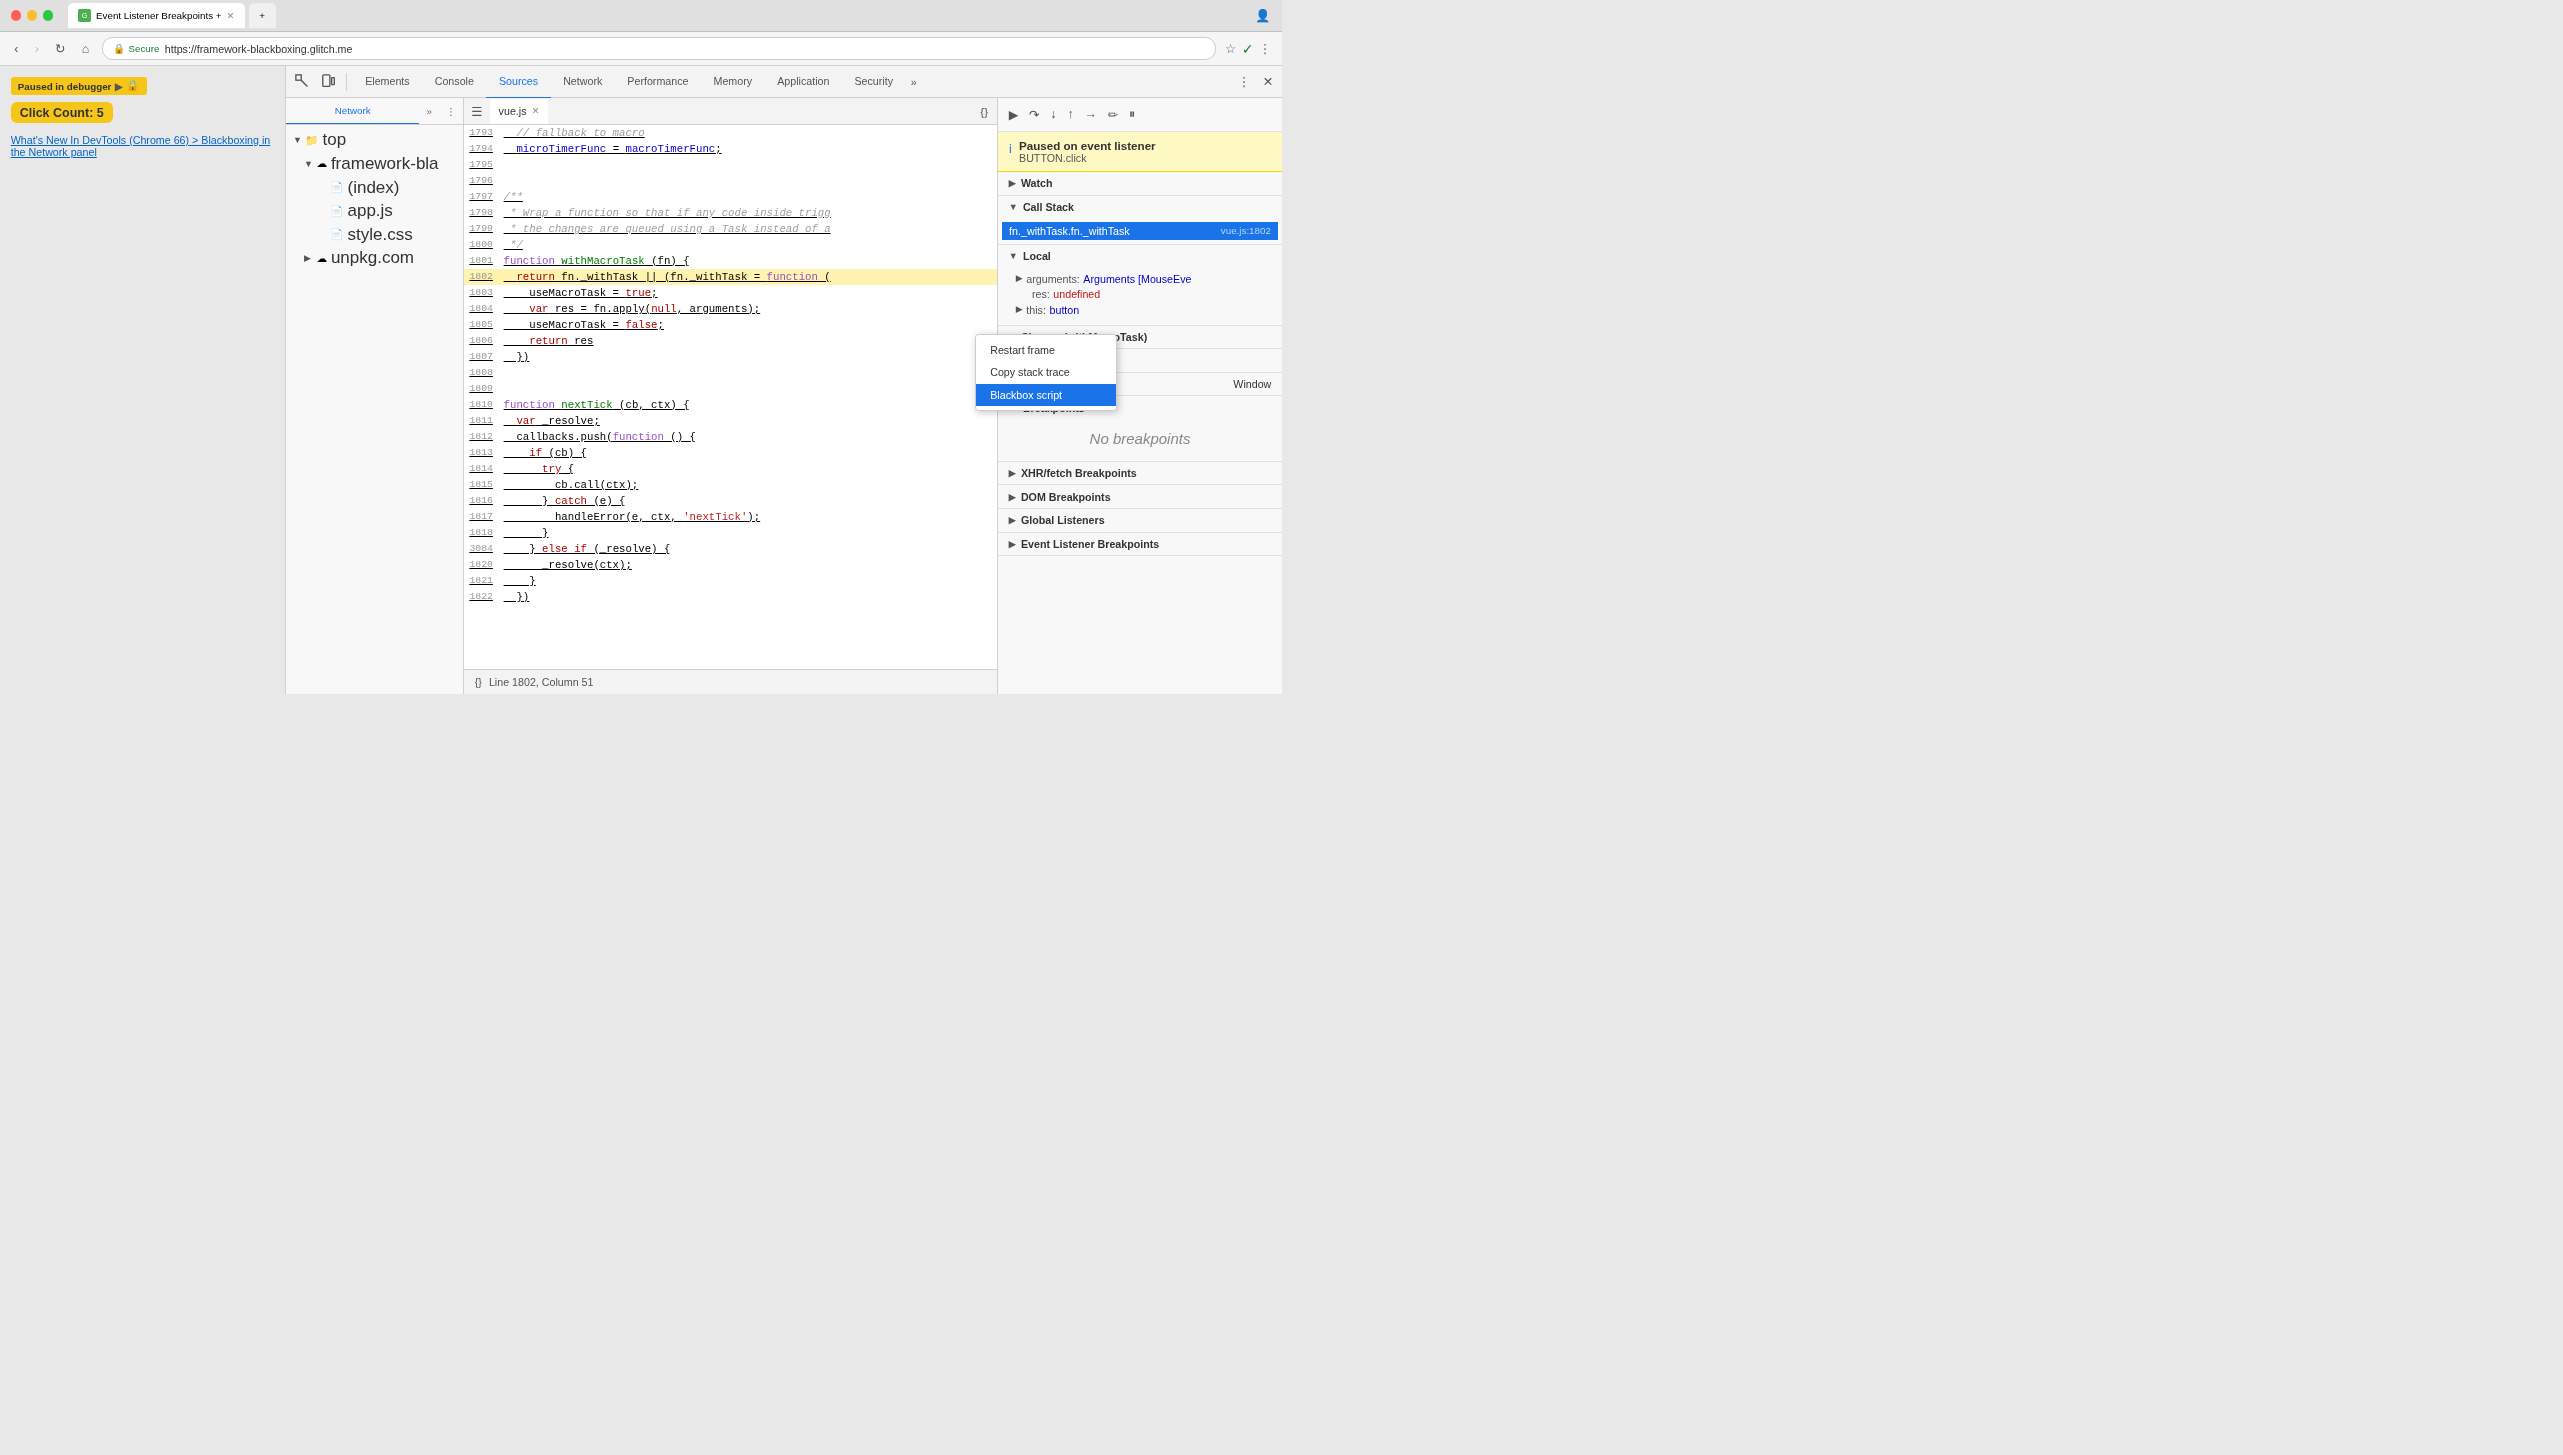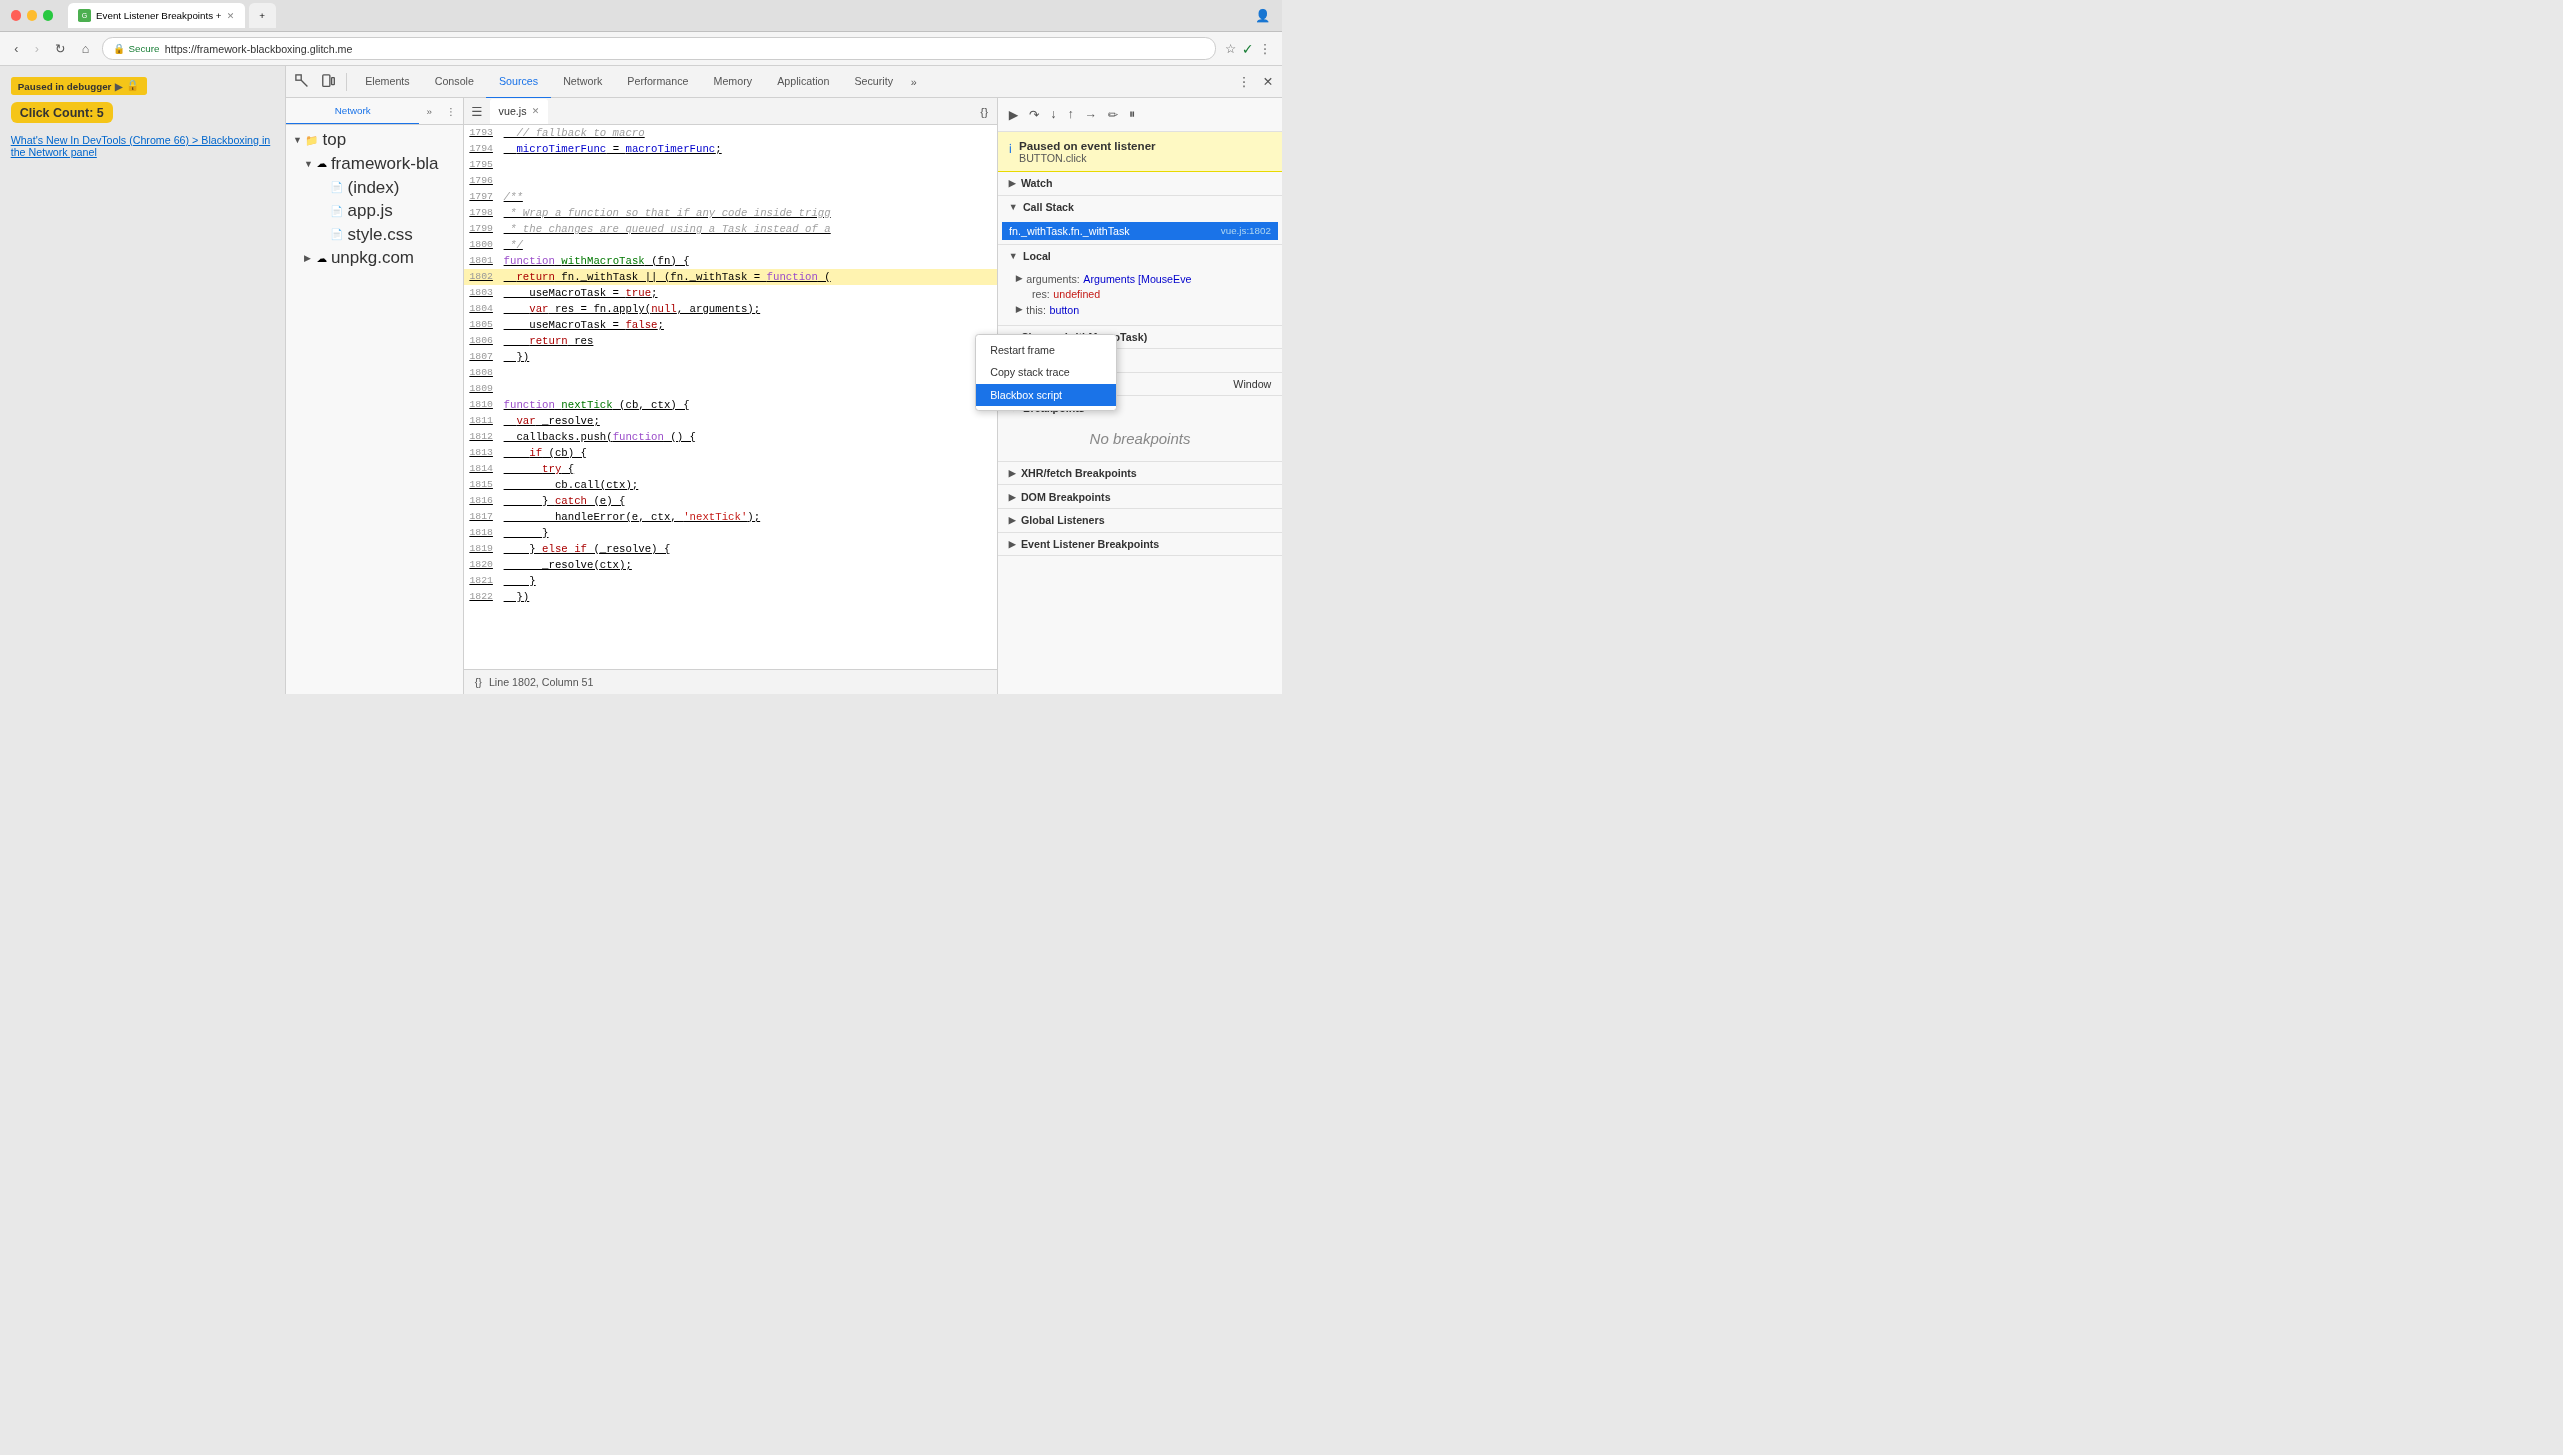--- a/index.html
+++ b/index.html
@@ -419,21 +419,21 @@
             <span class="line-num">1817</span>
             <span class="line-content">        handleError(e, ctx, <span class="c-string">'nextTick'</span>);</span>
           </div>
 
           <div class="code-line">
             <span class="line-num">1818</span>
             <span class="line-content">      }</span>
           </div>
 
           <div class="code-line">
-            <span class="line-num">1819</span>
+            <span class="line-num">3084</span>
             <span class="line-content">    } <span class="c-keyword">else if</span> (_resolve) {</span>
           </div>
 
           <div class="code-line">
             <span class="line-num">1820</span>
             <span class="line-content">      _resolve(ctx);</span>
           </div>
 
           <div class="code-line">
             <span class="line-num">1821</span>

